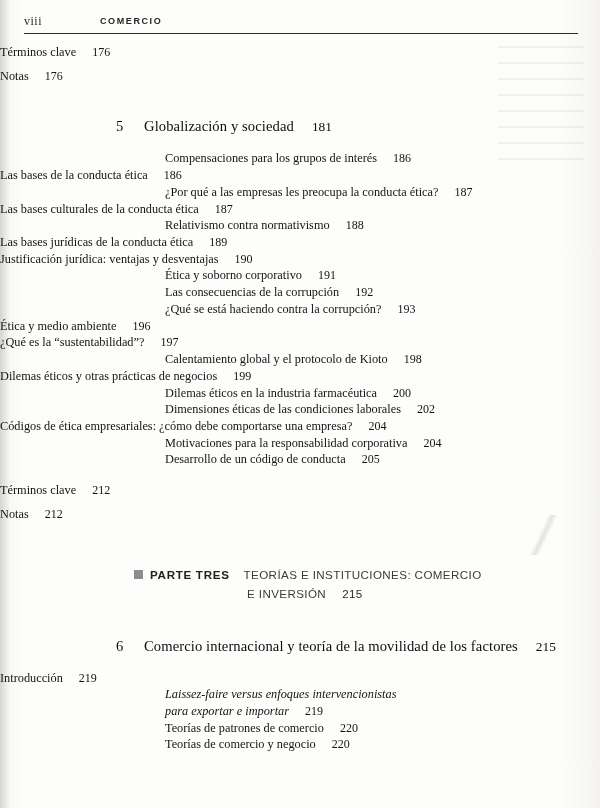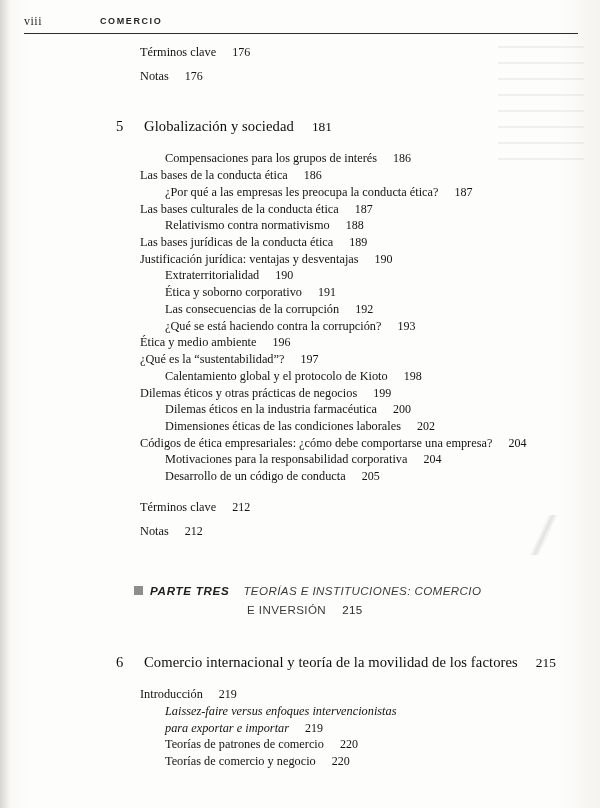--- a/index.html
+++ b/index.html
@@ -69,21 +69,21 @@
     position: relative;
     font-size: 12.3px;
     line-height: 1.36;
     color: #131313;
     white-space: nowrap;
   }
   .entry .num {
     padding-left: 16px;
     font-size: 12px;
   }
-  .lvl0 { margin-left: 140px; }
+  .lvl0 { }
   .lvl1 { margin-left: 165px; }
 
   .gap-s { height: 7px; }
   .gap-m { height: 15px; }
   .gap-xl { height: 34px; }
 
   
   .chapter {
     position: relative;
     margin-left: 116px;
@@ -102,21 +102,20 @@
     padding-left: 18px;
     font-size: 13.4px;
   }
   .chapter.big .ctitle { letter-spacing: 0.1px; }
 
   
   .part {
     position: relative;
     margin-left: 134px;
     white-space: nowrap;
-    font-style: italic;
   }
   .part .sq {
     display: inline-block;
     width: 9px;
     height: 9px;
     background: #8d8d8d;
     margin-right: 7px;
     position: relative;
     top: 0px;
   }
@@ -209,21 +208,20 @@
 
     <div class="gap-m"></div>
 
     <div class="entry lvl1"><span>Compensaciones para los grupos de interés</span><span class="num">186</span></div>
     <div class="entry lvl0"><span>Las bases de la conducta ética</span><span class="num">186</span></div>
     <div class="entry lvl1"><span>¿Por qué a las empresas les preocupa la conducta ética?</span><span class="num">187</span></div>
     <div class="entry lvl0"><span>Las bases culturales de la conducta ética</span><span class="num">187</span></div>
     <div class="entry lvl1"><span>Relativismo contra normativismo</span><span class="num">188</span></div>
     <div class="entry lvl0"><span>Las bases jurídicas de la conducta ética</span><span class="num">189</span></div>
     <div class="entry lvl0"><span>Justificación jurídica: ventajas y desventajas</span><span class="num">190</span></div>
-    <div class="entry lvl1"><span>Extraterritorialidad</span><span class="num">190</span></div>
     <div class="entry lvl1"><span>Ética y soborno corporativo</span><span class="num">191</span></div>
     <div class="entry lvl1"><span>Las consecuencias de la corrupción</span><span class="num">192</span></div>
     <div class="entry lvl1"><span>¿Qué se está haciendo contra la corrupción?</span><span class="num">193</span></div>
     <div class="entry lvl0"><span>Ética y medio ambiente</span><span class="num">196</span></div>
     <div class="entry lvl0"><span>¿Qué es la “sustentabilidad”?</span><span class="num">197</span></div>
     <div class="entry lvl1"><span>Calentamiento global y el protocolo de Kioto</span><span class="num">198</span></div>
     <div class="entry lvl0"><span>Dilemas éticos y otras prácticas de negocios</span><span class="num">199</span></div>
     <div class="entry lvl1"><span>Dilemas éticos en la industria farmacéutica</span><span class="num">200</span></div>
     <div class="entry lvl1"><span>Dimensiones éticas de las condiciones laborales</span><span class="num">202</span></div>
     <div class="entry lvl0"><span>Códigos de ética empresariales: ¿cómo debe comportarse una empresa?</span><span class="num">204</span></div>

